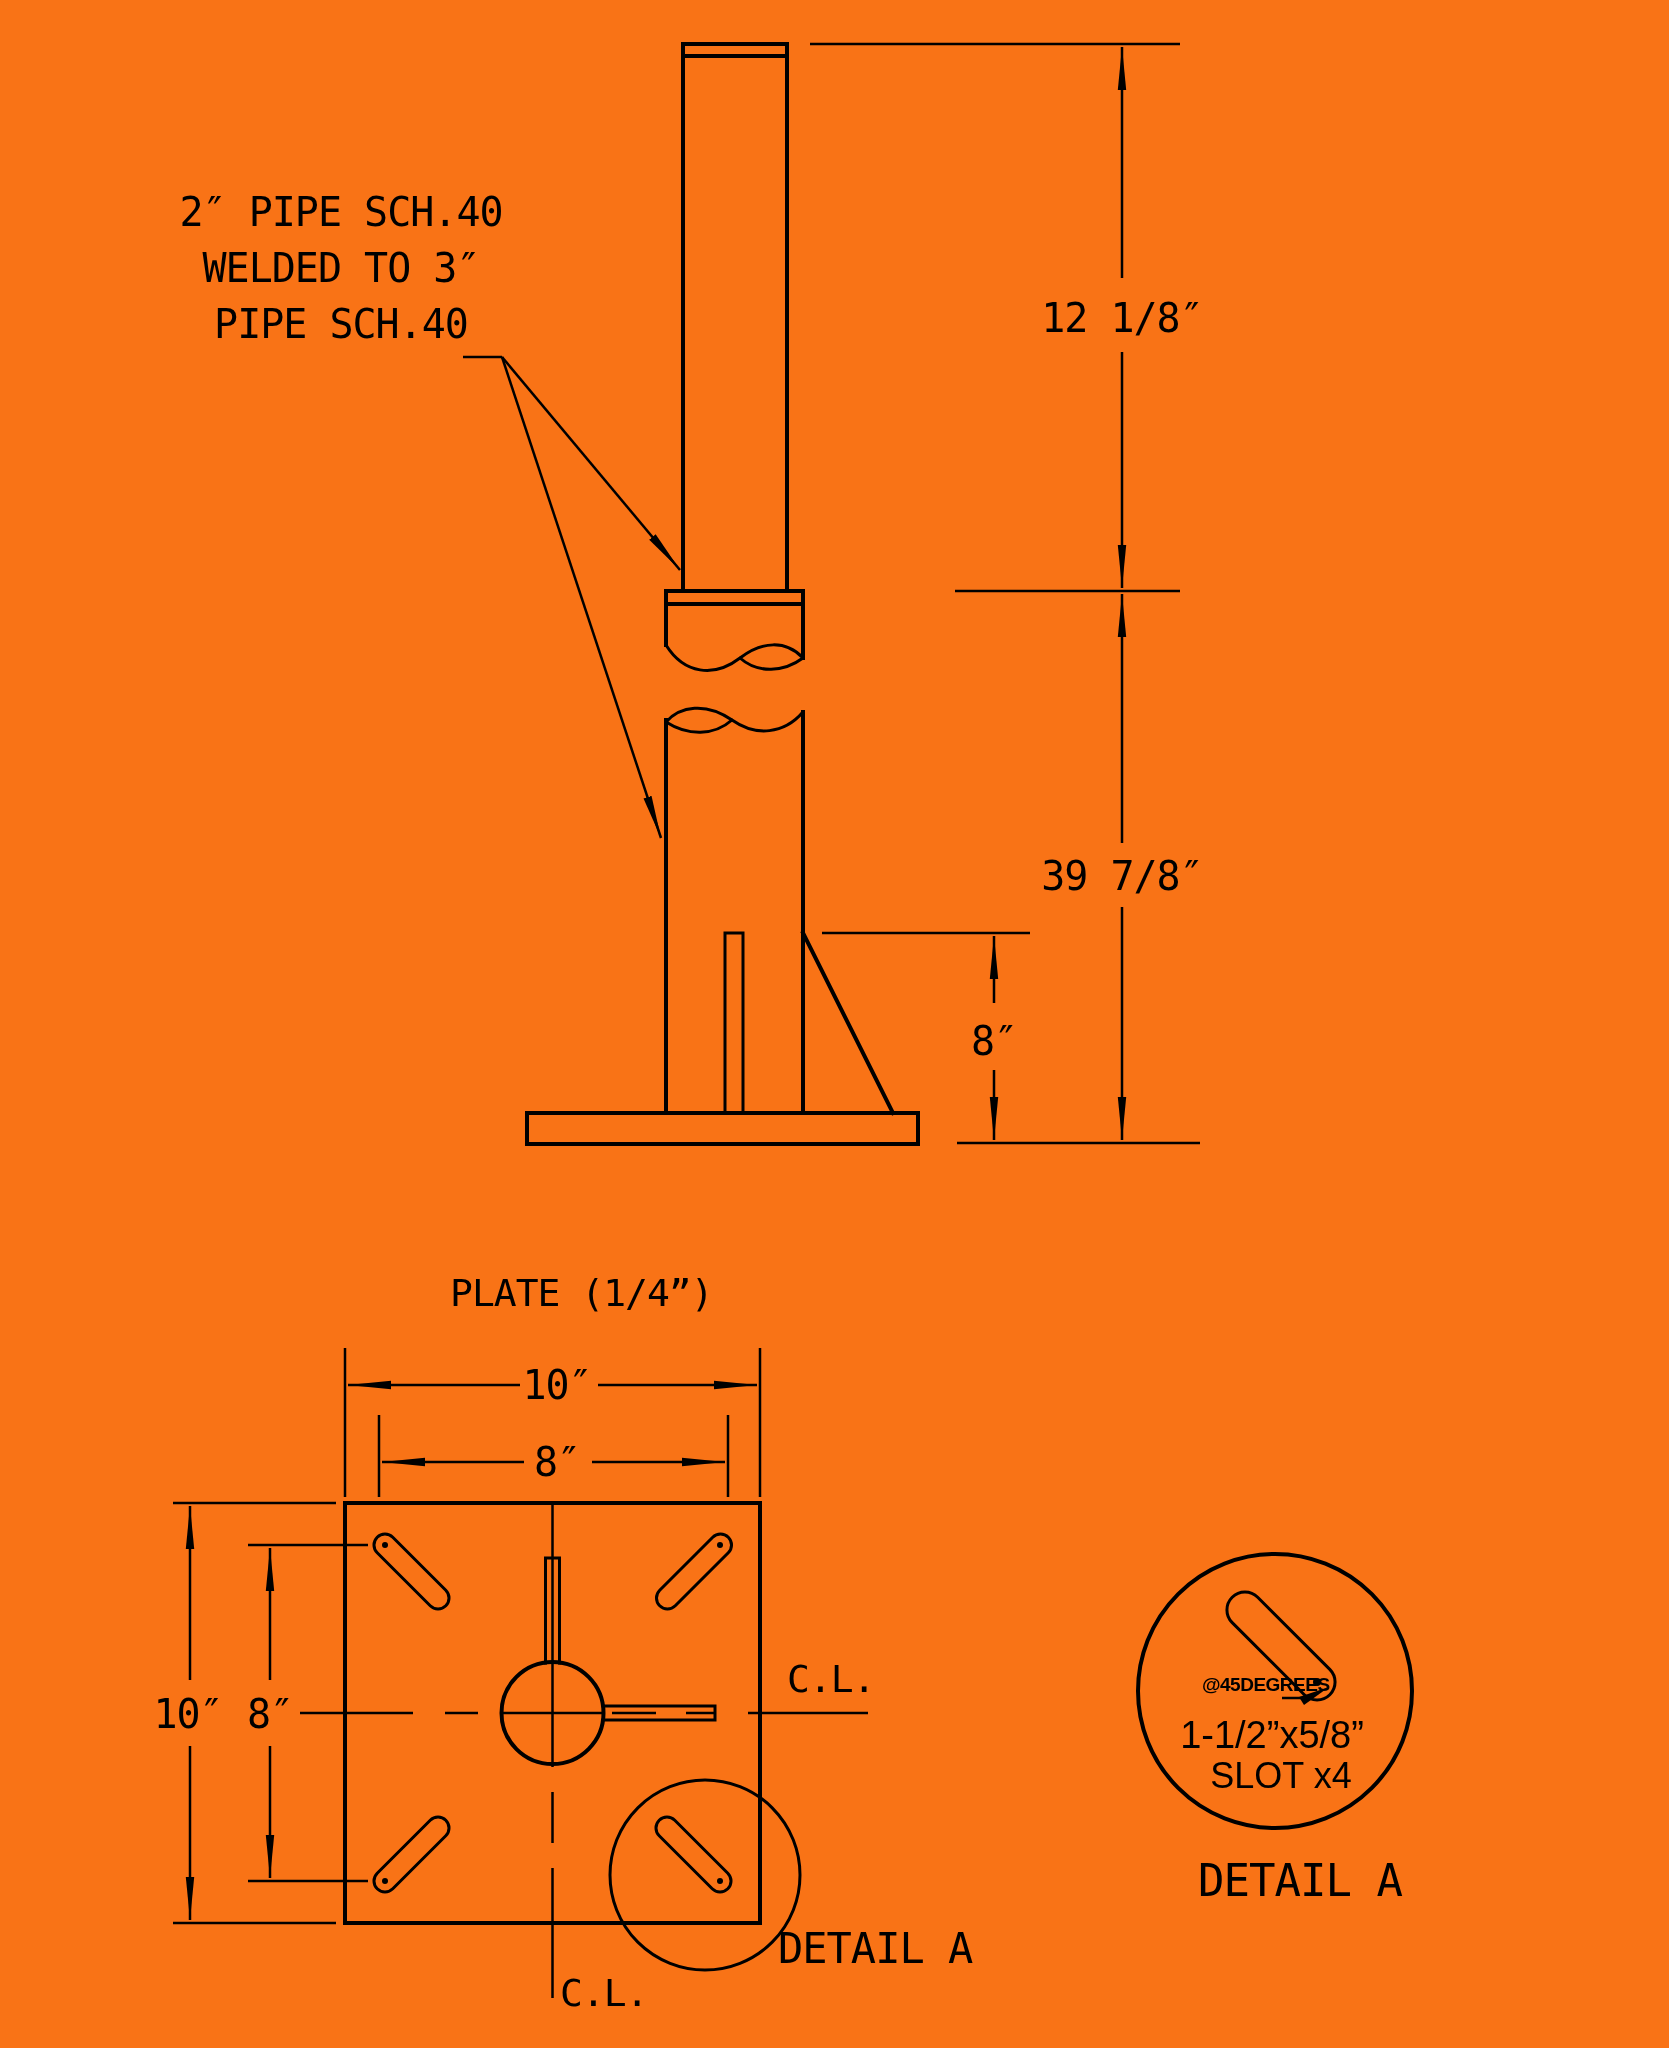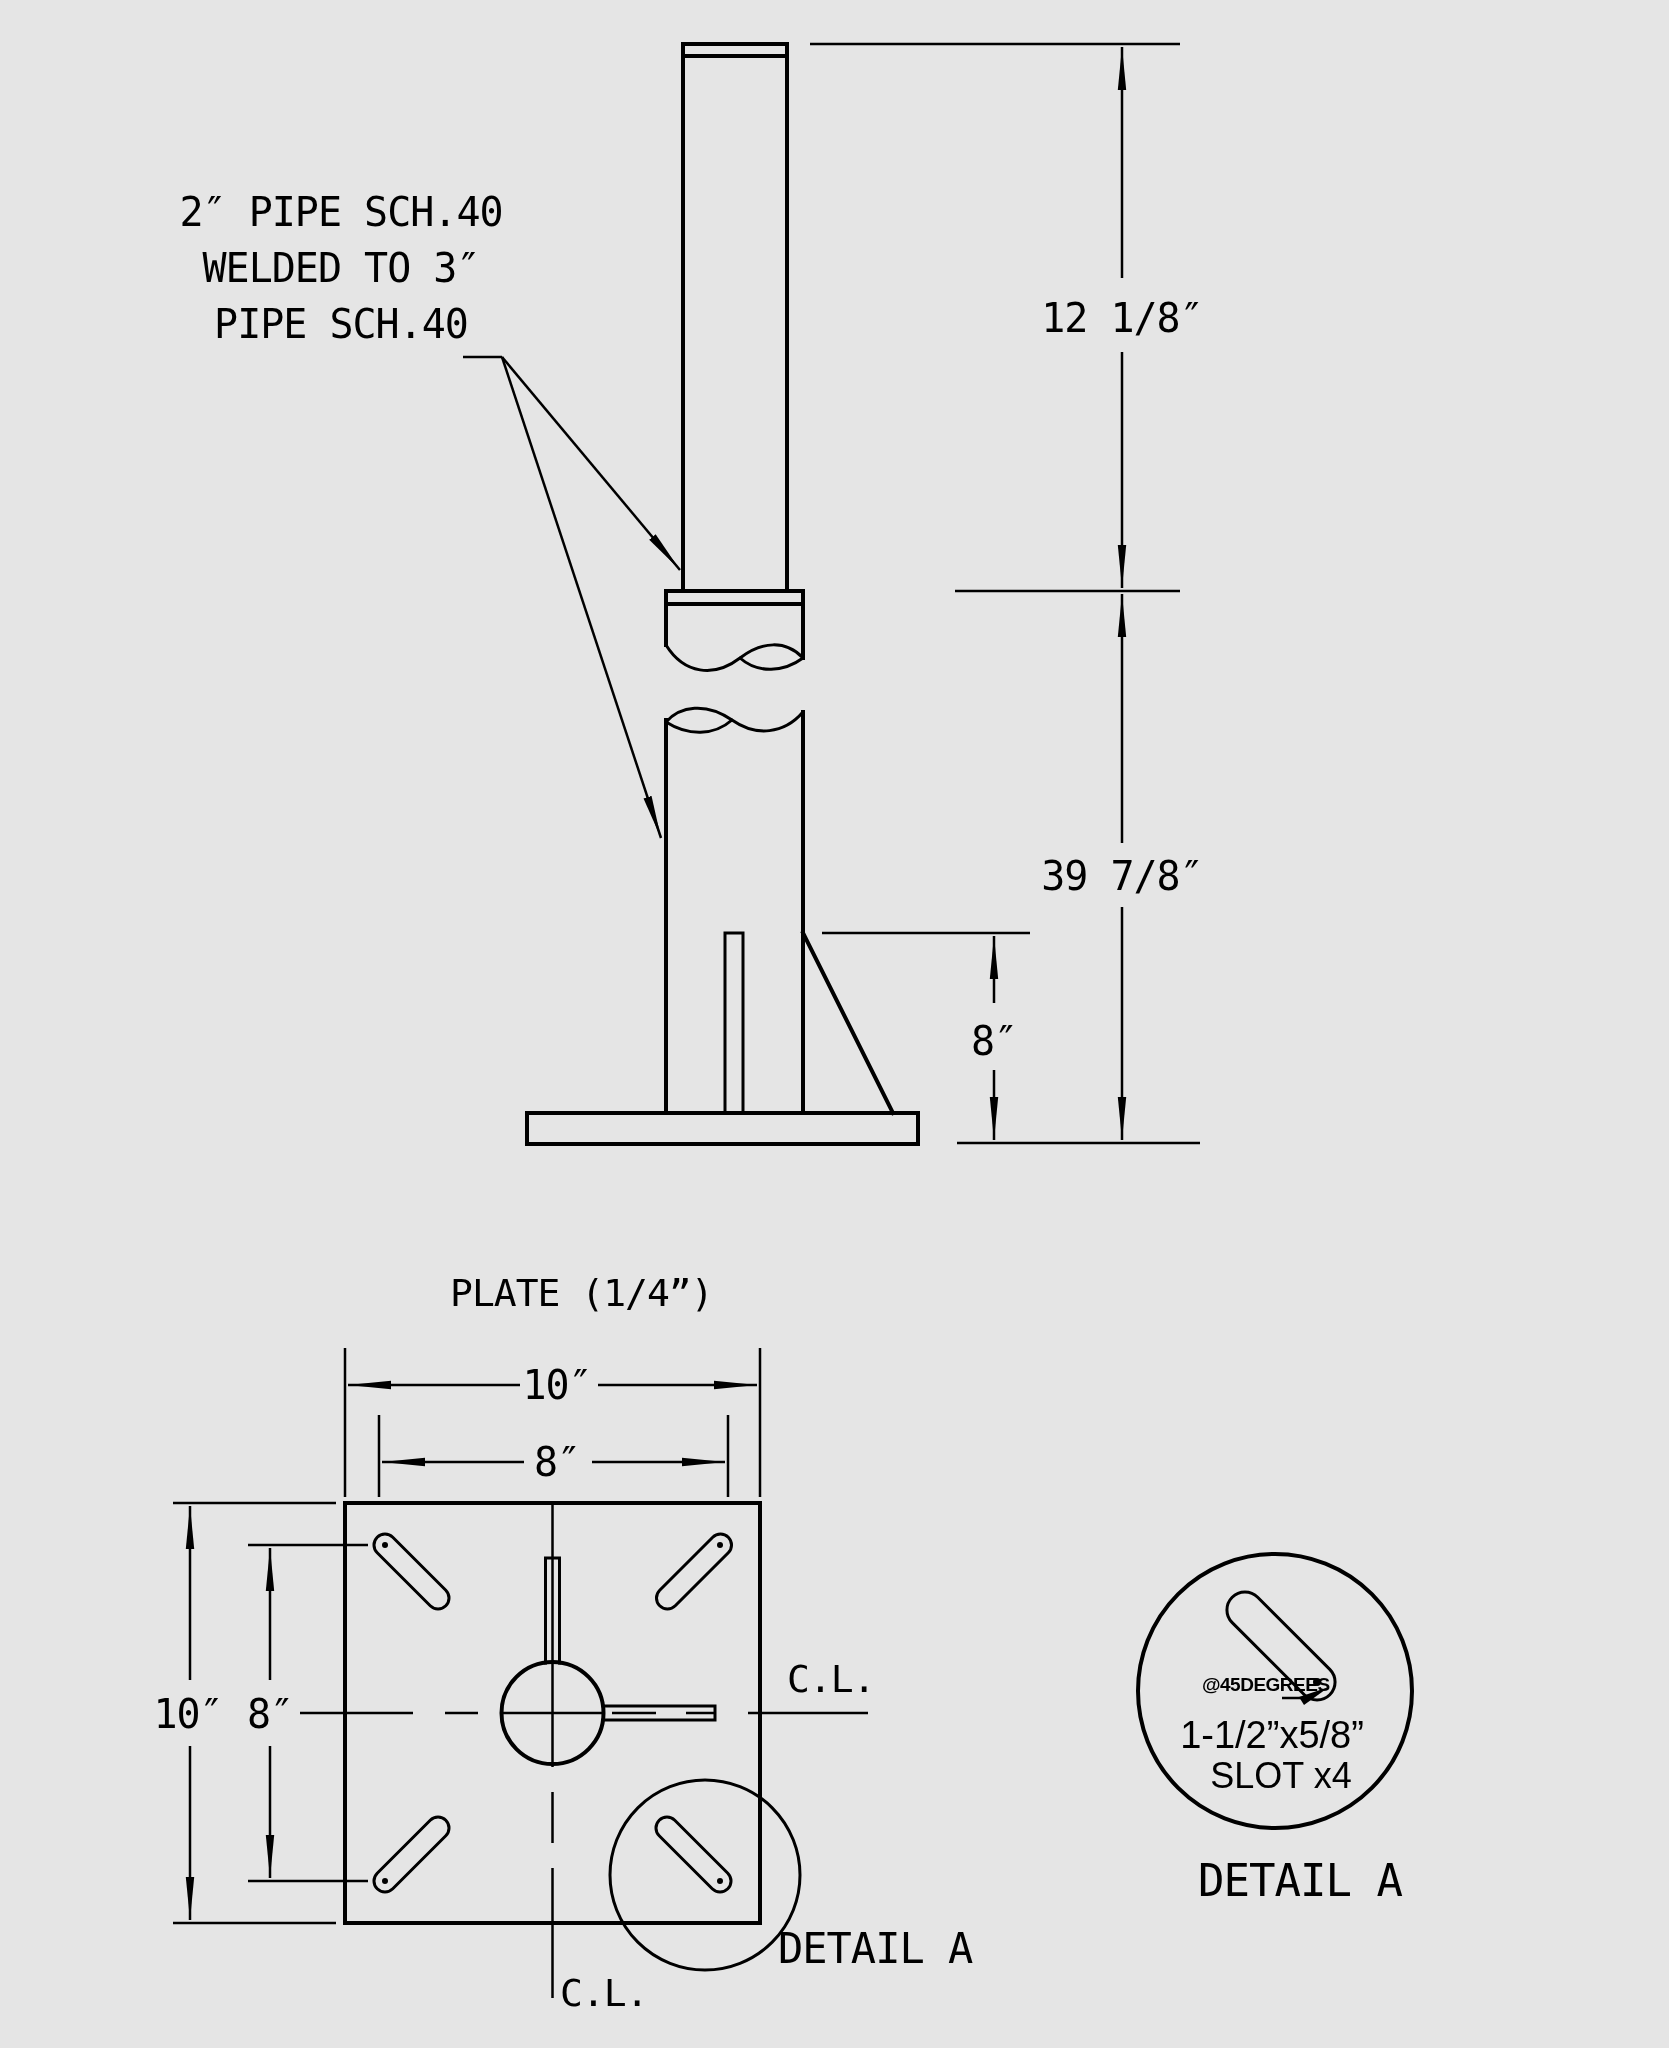--- a/index.html
+++ b/index.html
@@ -1,16 +1,16 @@
 <!DOCTYPE html>
 <html><head>
 <meta charset="utf-8">
 <style>
   html,body{margin:0;padding:0;background:#ffffff;}
-  .page{width:1669px;height:2048px;background:#e5e5e5;position:relative;}
+  .page{width:1669px;height:2048px;background:#f97316;position:relative;}
   svg{display:block;}
   .obj{stroke:#000;stroke-width:4;fill:none;stroke-linecap:square;}
   .obj3{stroke:#000;stroke-width:3;fill:none;stroke-linecap:square;}
   .dim{stroke:#000;stroke-width:2.5;fill:none;stroke-linecap:butt;}
   .arrline{stroke:#000;stroke-width:2.5;fill:none;}
   .dotfill{fill:#000;stroke:none;}
   .cad{font-family:"DejaVu Sans Mono", monospace;fill:#000;letter-spacing:-1px;}
   .cad38{font-size:38px;}
   .cad40{font-size:40px;}
   .cad42{font-size:42px;}

